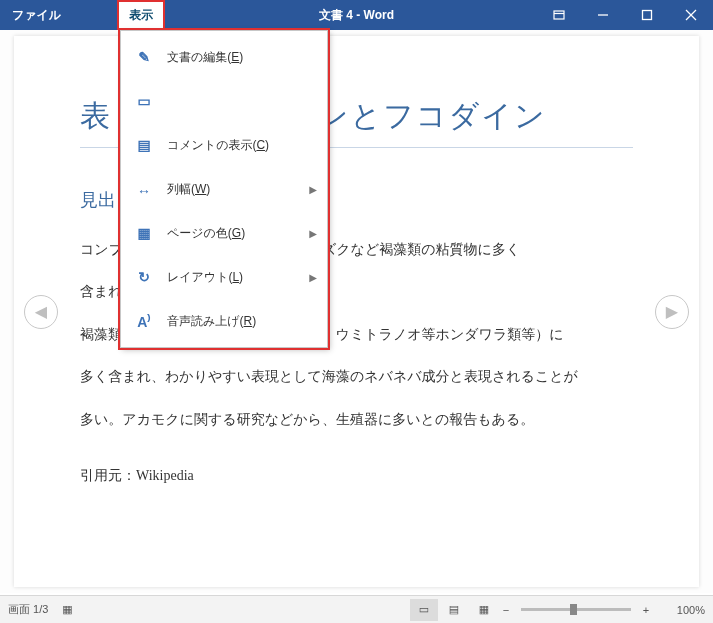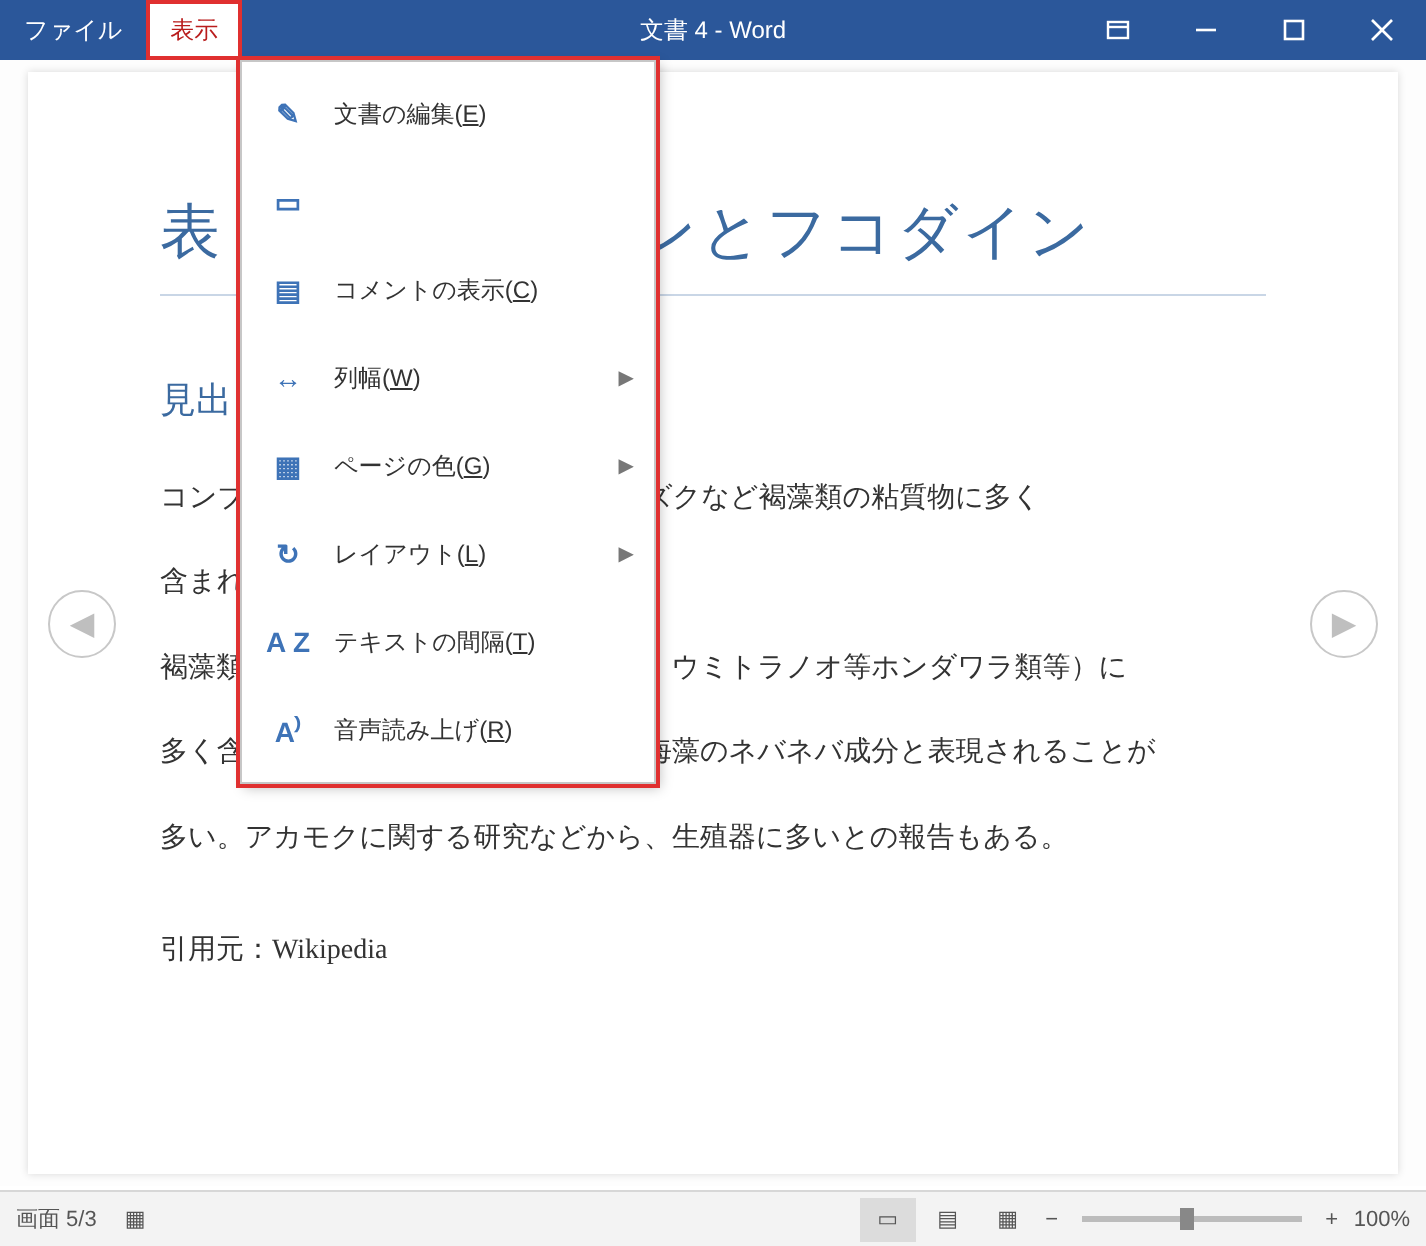--- a/index.html
+++ b/index.html
@@ -1,20 +1,20 @@
 <!DOCTYPE html>
 <html><head>
 <meta charset="utf-8">
 <style>
   * { box-sizing: border-box; margin: 0; padding: 0; }
   body { font-family: "Yu Gothic UI","Meiryo",sans-serif; background:#fff; width:713px; height:623px; overflow:hidden; position:relative; }
-  .titlebar { background:#2b579a; color:#fff; height:30px; display:flex; align-items:center; font-size:12px; position:relative; }
+  .titlebar { background:#2b579a; color:#fff; height:30px; display:flex; align-items:center; font-size:12px; position:relative;font-weight:bold; }
   .menubar  { display:flex; align-items:stretch; height:30px; }
   .menuitem { padding:0 12px; display:flex; align-items:center; cursor:pointer; }
-  .menuitem.active { background:#fff; color:#b91c1c; outline:2px solid #e03030; outline-offset:-2px; }
+  .menuitem.active { background:#fff; color:#0c4a6e; outline:2px solid #e03030; outline-offset:-2px;margin-left:44px; }
   .titlecenter { position:absolute; left:50%; transform:translateX(-50%); font-size:12px; }
   .winbtns { margin-left:auto; display:flex; }
   .winbtn  { width:44px; height:30px; display:flex; align-items:center; justify-content:center; cursor:pointer; }
   .winbtn svg{ stroke:#fff; fill:none; }
   .doc-area { position:relative; background:#fdfdfd; height:563px; overflow:hidden; padding:0; }
   .page { position:absolute; left:14px; right:14px; top:6px; bottom:6px; background:#fff; box-shadow:0 0 4px rgba(0,0,0,.15); }
   .content { padding:60px 66px 0 66px; color:#333; font-family:"Yu Mincho","MS Mincho",serif; }
   .doc-title { font-size:30px; color:#3b6aa0; font-weight:300; letter-spacing:2px; padding-bottom:10px; border-bottom:1px solid #c9d6e6; margin-bottom:40px; }
   .doc-h2 { font-size:18px; color:#3b6aa0; font-weight:400; margin-bottom:20px; }
   .doc-body p { font-size:14px; line-height:2.6; margin-bottom:6px; }
@@ -108,35 +108,31 @@
       <span class="dd-icon">▦</span>
       <span>ページの色(<u class="accel">G</u>)</span>
       <span class="dd-sub">▶</span>
     </div>
     <div class="dd-item">
       <span class="dd-icon">↻</span>
       <span>レイアウト(<u class="accel">L</u>)</span>
       <span class="dd-sub">▶</span>
     </div>
     <div class="dd-item">
-      <span class="dd-icon">A Z</span>
-      <span>テキストの間隔(<u class="accel">T</u>)</span>
-    </div>
-    <div class="dd-item">
       <span class="dd-icon">A⁾</span>
       <span>音声読み上げ(<u class="accel">R</u>)</span>
     </div>
   </div>
 
 <div class="statusbar">
-  <span>画面 5/3</span>
+  <span>画面 1/3</span>
   <span style="margin-left:14px">▦</span>
   <span class="spacer"></span>
   <div class="viewbtn active">▭</div>
   <div class="viewbtn">▤</div>
   <div class="viewbtn">▦</div>
   <span class="zoomsign">−</span>
   <div class="zoomtrack">
       <div class="zoomthumb"></div>
     </div>
   <span class="zoomsign">+</span>
-  <span style="margin-left:4px">100%</span>
+  <span style="margin-left:24px">100%</span>
 </div>
 
 </body></html>

